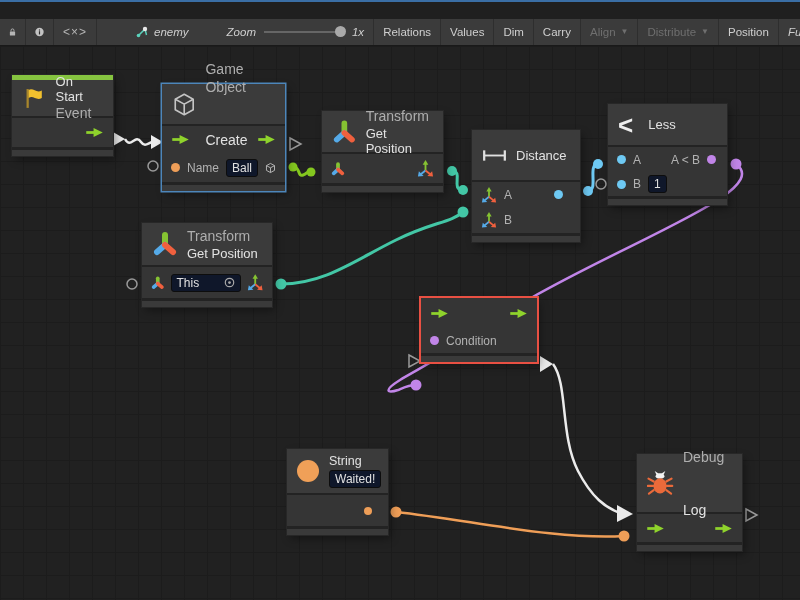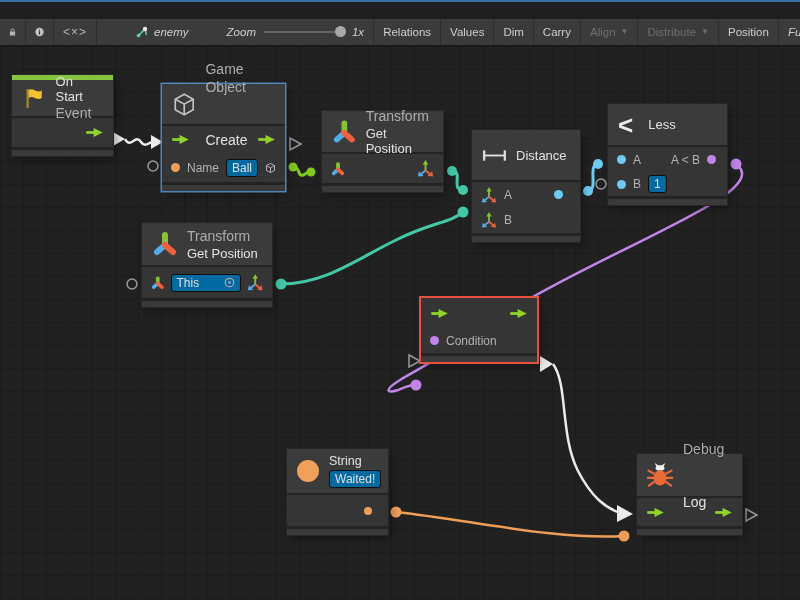--- a/index.html
+++ b/index.html
@@ -40,21 +40,21 @@
   .node.flagged  { box-shadow:0 0 0 2px #e85043, 3px 4px 8px rgba(0,0,0,.35); }
   .nheader { background:#3b3b3b; border-bottom:2px solid #232323; display:flex; align-items:center; gap:9px; padding:0 10px; }
   .ntitle { color:#e2e2e2; font-size:13px; }
   .ntitle.big { font-size:14px;margin-top:36px; }
   .ncat { color:#aeaeae; font-size:14px; line-height:1.3; }
   .nrow { display:flex; align-items:center; gap:7px; padding:0 9px; }
   .nfooter { height:9px; background:#3a3a3a; border-top:3px solid #232323; }
   .plabel { font-size:12px; color:#b2b2b2; }
   .dot { width:9px; height:9px; border-radius:50%; flex:0 0 auto; }
   .dot.sm { width:8px; height:8px; }
-  .field { background:#0369a1; border:1px solid #0d0d0d; border-radius:3px; color:#e0e0e0; font-size:12px; padding:1px 5px; white-space:nowrap; display:inline-flex; align-items:center; gap:4px; }
+  .field { background:#0f172a; border:1px solid #0d0d0d; border-radius:3px; color:#e0e0e0; font-size:12px; padding:1px 5px; white-space:nowrap; display:inline-flex; align-items:center; gap:4px; }
   .mlauto { margin-left:auto; }
   .evbar { height:5px; background:#86c440; }
   .hcol { display:flex; flex-direction:column; justify-content:center; }
 </style>
 </head>
 <body>
 
 <div id="app">
 
   <div id="focusline"></div>
@@ -382,21 +382,21 @@
           <span class="field">Waited!</span>
         </div>
       </div>
       <div class="nrow" style="height:31px">
         <span class="dot sm mlauto" style="background:#ee9e58; margin-right:7px"></span>
       </div>
       <div class="nfooter"></div>
     </div>
 
     <div class="node" style="left:637px; top:408px; width:105px">
-      <div class="nheader" style="height:44px">
+      <div class="nheader" style="height:60px">
         <svg width="27" height="28" viewBox="0 0 28 29">
           <polygon points="8,2 10,6.5 17,6.5 19,2 15.5,4.3 11.5,4.3" fill="#f2f2f2"></polygon>
           <ellipse cx="13.5" cy="7.6" rx="4.6" ry="2.4" fill="#f2f2f2"></ellipse>
           <g stroke="#ea6a3a" stroke-width="2.2" stroke-linecap="round">
             <line x1="7" y1="13" x2="1.5" y2="10"></line>
               <line x1="6.5" y1="17.5" x2="0.8" y2="17.5"></line>
               <line x1="7" y1="22" x2="2" y2="25.5"></line>
             <line x1="20" y1="13" x2="25.5" y2="10"></line>
               <line x1="20.5" y1="17.5" x2="26.2" y2="17.5"></line>
               <line x1="20" y1="22" x2="25" y2="25.5"></line>

